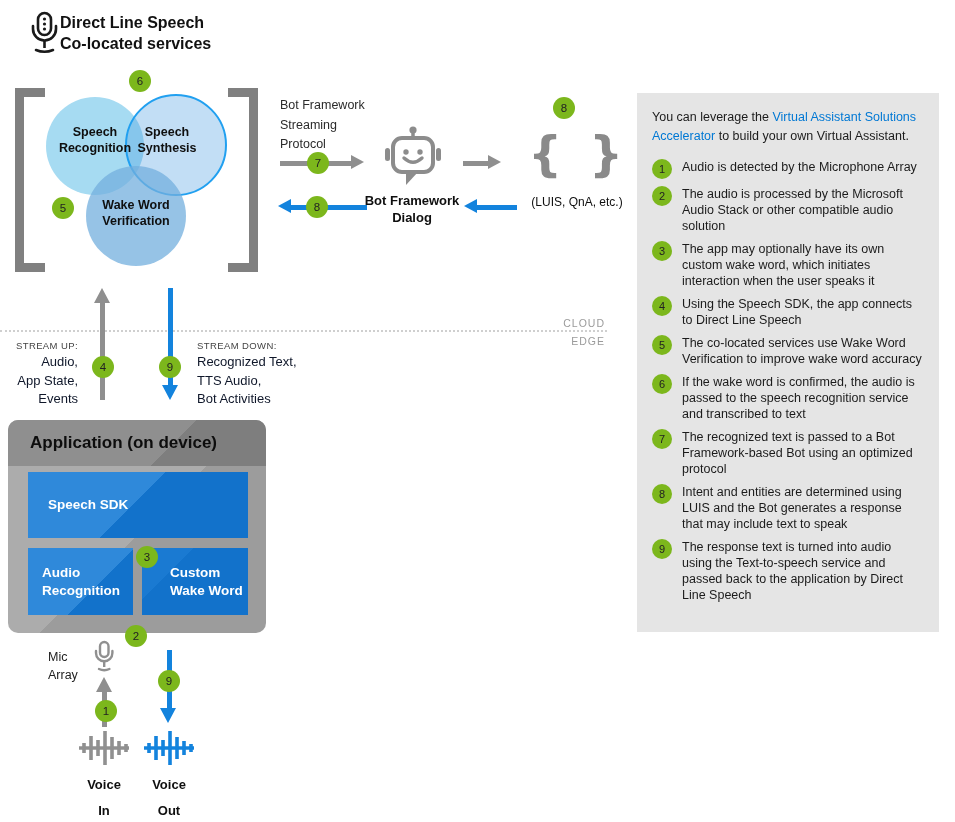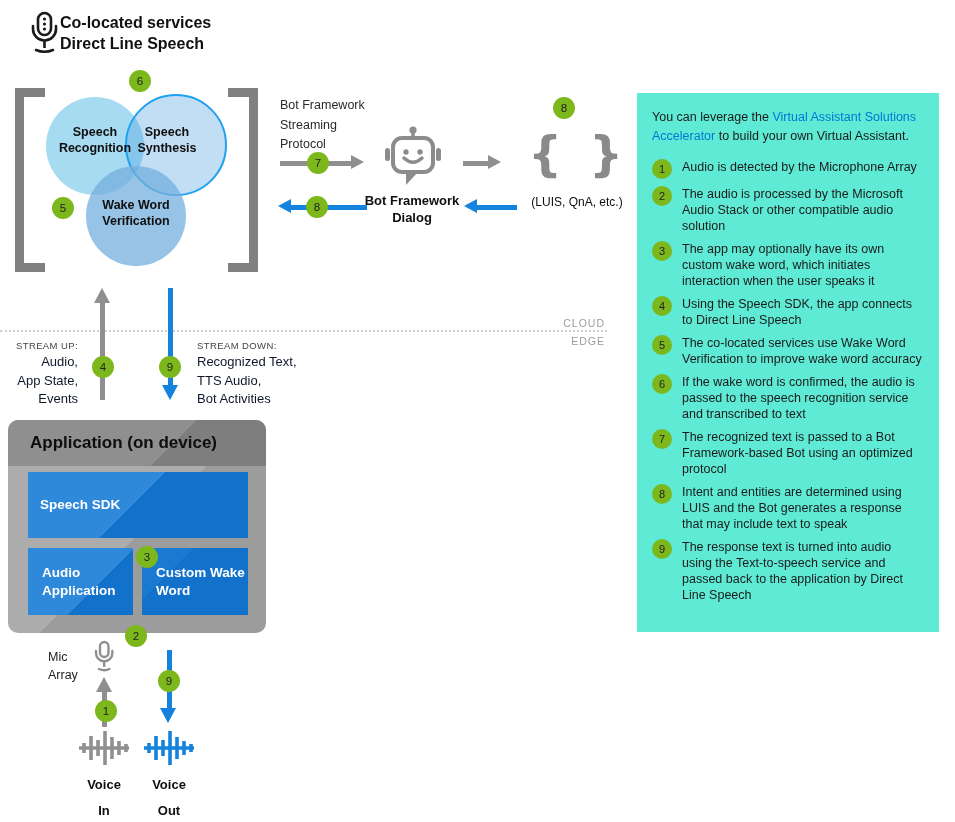--- a/index.html
+++ b/index.html
@@ -48,33 +48,33 @@
   .streamtxt{font-weight:normal;font-size:13px;line-height:18.5px;color:#0f172a;}
 
   
   .appbox{left:8px;top:420px;width:258px;height:213px;border-radius:10px;
           background:linear-gradient(135deg,#acacac 52%,#9c9c9c 52%);z-index:2;}
   .apphdr{left:8px;top:420px;width:258px;height:46px;border-radius:10px 10px 0 0;
           background:linear-gradient(135deg,#8f8f8f 62%,#7e7e7e 62%);display:flex;align-items:center;
           padding-left:22px;box-sizing:border-box;font-weight:bold;font-size:17px;color:#0d0d0d;z-index:3;}
   .bluebox{position:absolute;display:flex;align-items:center;box-sizing:border-box;z-index:4;
            color:#fff;font-weight:bold;font-size:13.5px;line-height:18px;}
-  .bb-sdk{left:28px;top:472px;width:220px;height:66px;padding-left:12px;
+  .bb-sdk{left:28px;top:472px;width:220px;height:66px;padding-left:20px;
           background:linear-gradient(135deg,#2f89da 48%,#1272cb 48%);}
   .bb-audio{left:28px;top:548px;width:105px;height:67px;padding-left:14px;
           background:linear-gradient(135deg,#2f89da 62%,#1272cb 62%);}
-  .bb-wake{left:142px;top:548px;width:106px;height:67px;padding-left:14px;
+  .bb-wake{left:142px;top:548px;width:106px;height:67px;padding-left:28px;
           background:linear-gradient(135deg,#1a7ad2 30%,#1272cb 30%);}
 
   
   .miclbl{left:48px;top:648px;font-size:12.5px;line-height:18px;color:#222;}
   .voicelbl{font-weight:bold;font-size:13px;line-height:26px;text-align:center;color:#0f0f0f;}
 
   
-  .panel{left:637px;top:93px;width:302px;height:539px;background:#5eead4;box-sizing:border-box;
+  .panel{left:637px;top:93px;width:302px;height:539px;background:#e5e5e5;box-sizing:border-box;
          padding:15px 16px 0 15px;z-index:2;}
   .intro{margin:0;font-size:12.5px;line-height:19px;color:#1b1b1b;}
   .intro .link{color:#0078d4;cursor:pointer;}
   .steps{margin-top:12px;}
   .step{display:flex;gap:10px;margin-bottom:6px;align-items:flex-start;}
   .sbadge{flex:0 0 20px;width:20px;height:20px;border-radius:50%;background:#7cb71c;color:#222;
           font-size:11px;line-height:20px;text-align:center;margin-top:1px;}
   .stext{font-size:12.5px;line-height:16px;color:#1b1b1b;padding-top:1px;}
 
   svg{display:block;}
@@ -89,22 +89,22 @@
       <rect x="10" y="3" width="13" height="22" rx="6.5" fill="none" stroke="#1a1a1a" stroke-width="2.6"></rect>
       <circle cx="16.5" cy="9" r="1.6" fill="#1a1a1a"></circle>
       <circle cx="16.5" cy="14" r="1.6" fill="#1a1a1a"></circle>
       <circle cx="16.5" cy="19" r="1.6" fill="#1a1a1a"></circle>
       <path d="M5 16 v3 a11.5 11.5 0 0 0 23 0 v-3" fill="none" stroke="#1a1a1a" stroke-width="2.6" stroke-linecap="round"></path>
       <line x1="16.5" y1="31" x2="16.5" y2="38" stroke="#1a1a1a" stroke-width="2.6"></line>
       <path d="M8 40 q8.5 3.5 17 0" fill="none" stroke="#1a1a1a" stroke-width="2.6" stroke-linecap="round"></path>
     </svg>
   </div>
   <div class="abs title">
+    <div>Direct Line Speech</div>
     <div>Co-located services</div>
-    <div>Direct Line Speech</div>
   </div>
 
   <div class="bracket l" style="left:15px;top:88px;"></div>
   <div class="bracket r" style="left:228px;top:88px;"></div>
 
   <div class="circle" style="left:46px;top:97px;width:98px;height:98px;background:#a6dbf2;z-index:2;"></div>
   <div class="circle" style="left:125px;top:94px;width:102px;height:102px;background:rgba(70,155,225,0.33);border:2px solid #21a0f0;z-index:3;"></div>
   <div class="circle" style="left:86px;top:166px;width:100px;height:100px;background:rgba(115,175,222,0.75);z-index:4;"></div>
 
   <div class="vlabel" style="left:50px;top:124px;width:90px;">Speech Recognition</div>
@@ -173,21 +173,21 @@
 Events</div>
 
   <div class="abs streamlbl" style="left:197px;top:340px;">STREAM DOWN:</div>
   <div class="abs streamtxt pre" style="left:197px;top:353px;">Recognized Text,
 TTS Audio,
 Bot Activities</div>
 
   <div class="abs appbox"></div>
   <div class="abs apphdr">Application (on device)</div>
   <div class="bluebox bb-sdk">Speech SDK</div>
-  <div class="bluebox bb-audio">Audio Application</div>
+  <div class="bluebox bb-audio">Audio Recognition</div>
   <div class="bluebox bb-wake">Custom Wake Word</div>
   <div class="badge" style="left:136px;top:546px;">3</div>
   <div class="badge" style="left:125px;top:625px;">2</div>
 
   <div class="abs miclbl pre">Mic
 Array</div>
   <div class="abs" style="left:92px;top:640px;">
     <svg width="24" height="33" viewBox="0 0 24 33">
       <rect x="8" y="2" width="8.5" height="15" rx="4.2" fill="none" stroke="#909090" stroke-width="2.4"></rect>
       <path d="M4 11 v2 a8.2 8.2 0 0 0 16.4 0 v-2" fill="none" stroke="#909090" stroke-width="2.4" stroke-linecap="round"></path>

